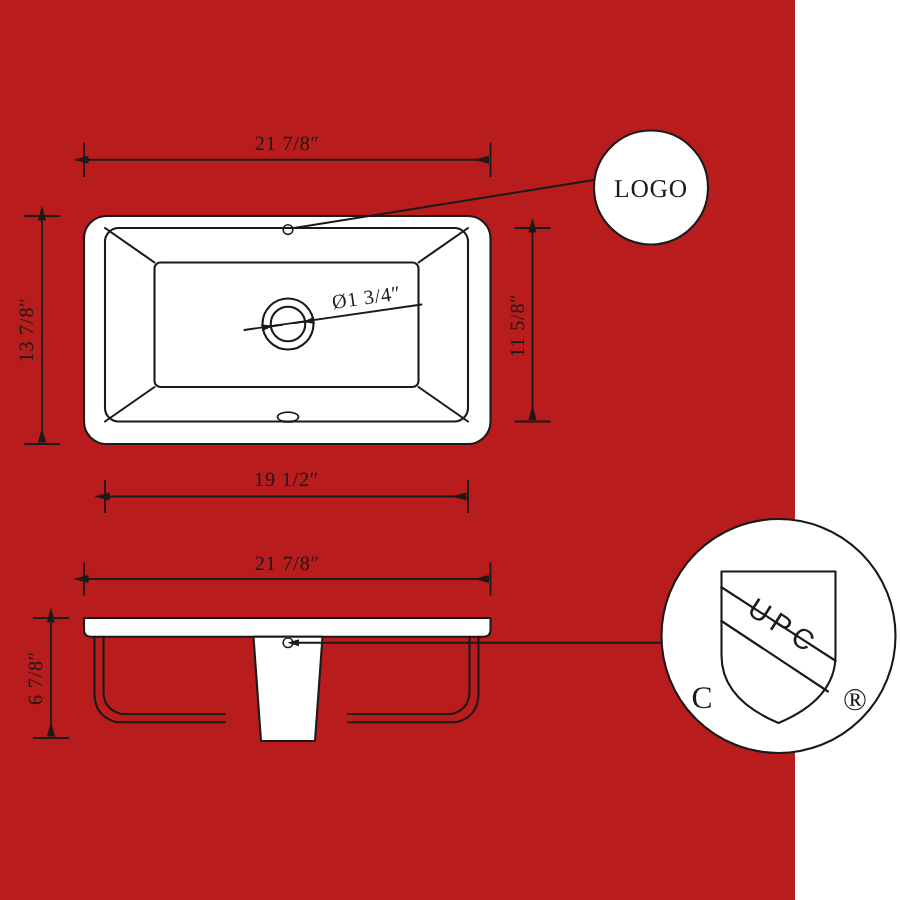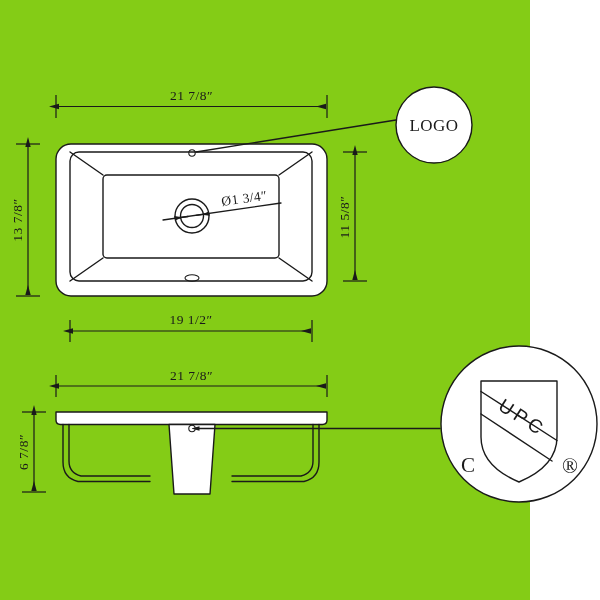--- a/index.html
+++ b/index.html
@@ -10,21 +10,21 @@
   body {
     width: 600px;
     height: 600px;
     font-family: "Liberation Serif", serif;
     overflow: hidden;
   }
   #drawing-root {
     position: relative;
     width: 530px;
     height: 600px;
-    background: #84cc16;
+    background: #b91c1c;
   }
   svg#spec-drawing {
     display: block;
     width: 600px;
     height: 600px;
   }
   .ln {
     fill: none;
     stroke: #1a1a1a;
     stroke-width: 1.4;

